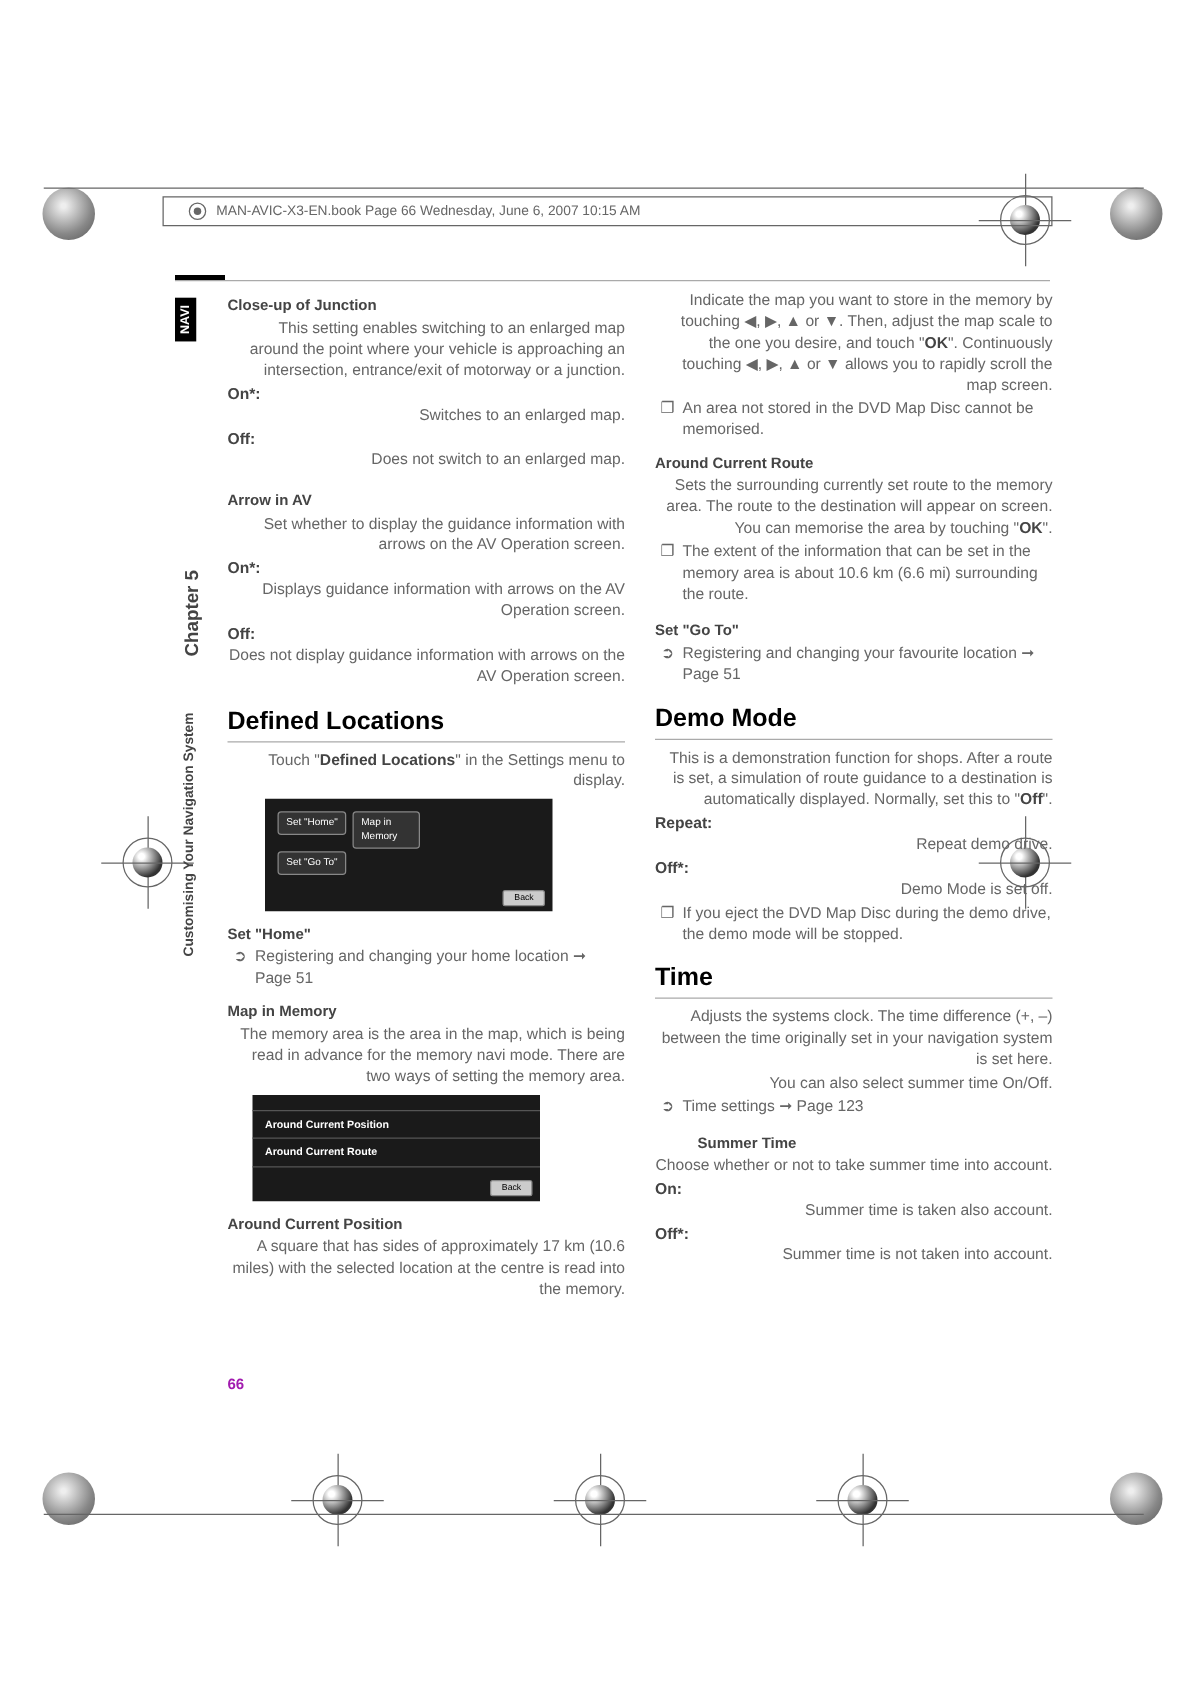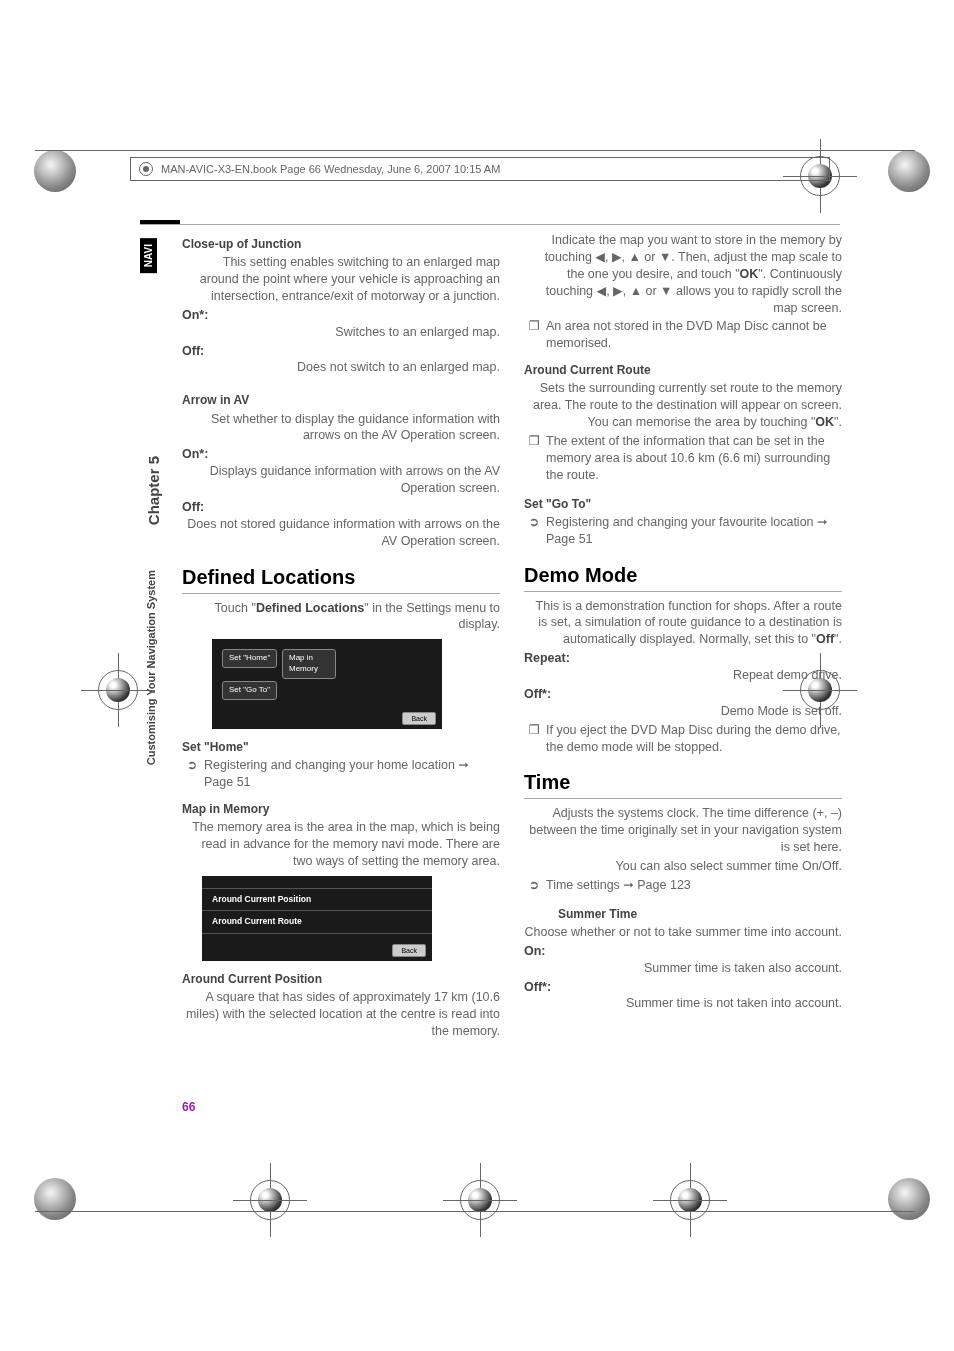--- a/index.html
+++ b/index.html
@@ -25,21 +25,21 @@
     position: absolute;
     top: 157px;
     left: 130px;
     width: 690px;
     height: 22px;
     border: 1px solid #666;
     font-size: 11px;
     color: #666;
     display: flex;
     align-items: center;
-    padding-left: 8px;
+    padding-left: 20px;
   }
   .black-bar {
     position: absolute;
     top: 220px;
     left: 140px;
     width: 40px;
     height: 4px;
     background: #000;
   }
   .black-bar-top {
@@ -241,21 +241,21 @@
     <div class="lbl">On*:</div>
     <div class="para">Switches to an enlarged map.</div>
     <div class="lbl">Off:</div>
     <div class="para">Does not switch to an enlarged map.</div>
 
     <div class="h-sub" style="margin-top:16px;">Arrow in AV</div>
     <div class="para">Set whether to display the guidance information with arrows on the AV Operation screen.</div>
     <div class="lbl">On*:</div>
     <div class="para">Displays guidance information with arrows on the AV Operation screen.</div>
     <div class="lbl">Off:</div>
-    <div class="para">Does not stored guidance information with arrows on the AV Operation screen.</div>
+    <div class="para">Does not display guidance information with arrows on the AV Operation screen.</div>
 
     <div class="h-section">Defined Locations</div>
     <div class="para">
       <span>Touch "</span><span class="lbl">Defined Locations</span><span>" in the Settings menu to display.</span>
     </div>
 
     <div class="screenshot">
       <div class="ss-btn" style="left:10px;top:10px;">Set "Home"</div>
       <div class="ss-btn" style="left:70px;top:10px;width:40px;">Map in Memory</div>
       <div class="ss-btn" style="left:10px;top:42px;">Set "Go To"</div>

